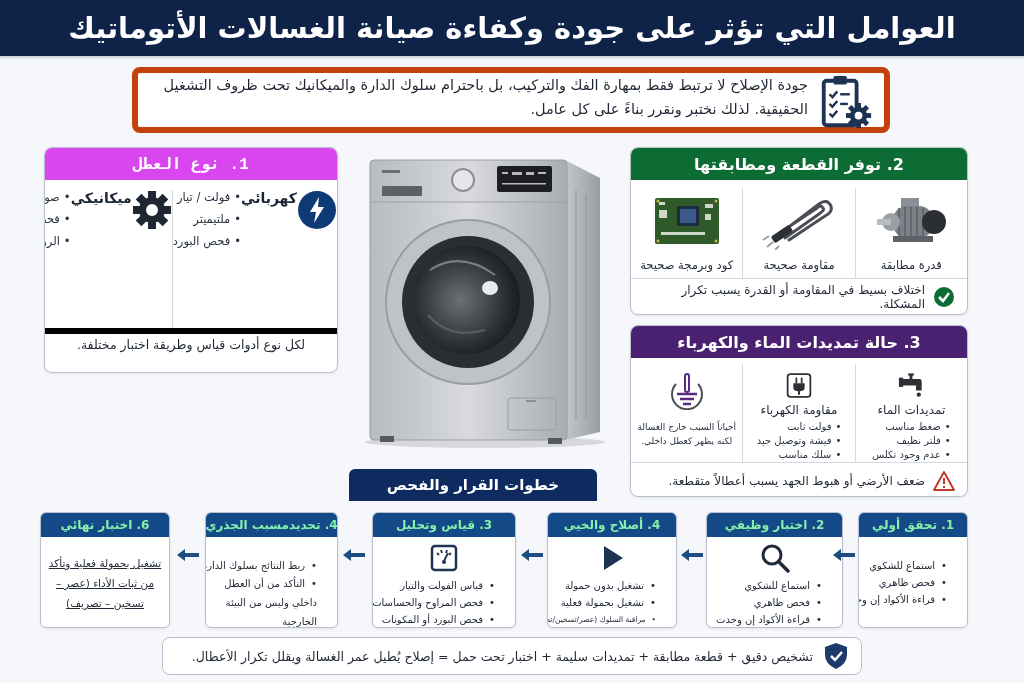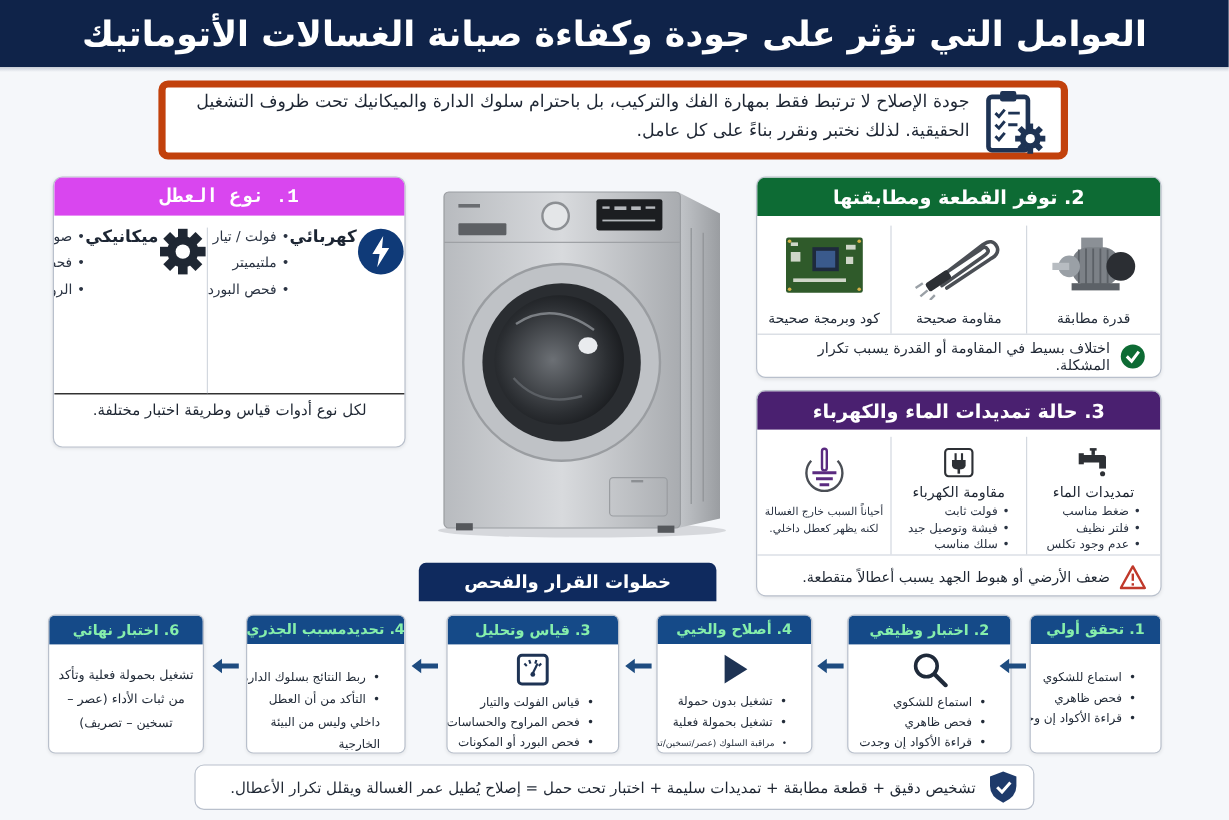--- a/index.html
+++ b/index.html
@@ -50,21 +50,21 @@
   .card1 { left: 44px; top: 147px; width: 294px; height: 226px; }
   .cols { display: flex; height: 148px; padding-top: 10px; }
   .col { flex: 1; display: flex; flex-direction: row; align-items: flex-start; border-left: 1px solid #d3d8df; }
   .col:last-child { border-left: none; }
   .col-icon { width: 40px; height: 40px; margin-bottom: 6px; }
   .col-title { font-size: 14px; font-weight: bold; color: #1c2533; margin-bottom: 8px; }
   .col ul { list-style: none; font-size: 11.5px; color: #2a3342; }
   .col li { margin-bottom: 8px; white-space: nowrap; }
   .col li::before { content: "•"; margin-left: 4px; }
   .card-foot {
-    border-top: 1px solid #000000; height: 26px; display: flex; align-items: center; justify-content: center;
+    border-top: 6px solid #000000; height: 26px; display: flex; align-items: center; justify-content: center;
     font-size: 12.5px; color: #1f2733;
   }
 
   
   .washer { left: 360px; top: 150px; width: 250px; height: 300px; }
 
   
   .card2 { left: 630px; top: 147px; width: 338px; height: 168px; }
   .parts { display: flex; height: 98px; }
   .part { flex: 1; display: flex; flex-direction: column; align-items: center; justify-content: flex-end; padding-bottom: 6px; border-left: 1px solid #d3d8df; margin: 8px 0 0 0; }
@@ -95,21 +95,21 @@
 
   
   .step { top: 512px; height: 116px; background:#fff; border: 1px solid #b9c0cc; border-radius: 6px; overflow: hidden; box-shadow: 0 1px 3px rgba(0,0,0,0.08); }
   .step-head { height: 24px; background: #154a88; color: #86efac; font-weight: bold; font-size: 12px; display: flex; align-items: center; justify-content: center; white-space: nowrap; }
   .step-body { padding: 4px 6px 0 6px; display: flex; flex-direction: column; align-items: center; }
   .step-body svg { width: 30px; height: 30px; margin: 2px 0 4px 0; }
   .step ul { list-style: none; font-size: 10px; line-height: 17px; color: #222b38; align-self: stretch; padding-right: 14px; }
   .step li { white-space: nowrap; }
   .step li::before { content: "•"; margin-left: 6px; }
   .step li.small { font-size: 7.5px; }
-  .step .para { font-size: 10.5px; line-height: 20px; text-align: center; color: #222b38; margin-top: 12px; }
+  .step .para { font-size: 10.5px; line-height: 20px; text-align: center; color: #222b38; margin-top: 12px; text-decoration: underline; }
 
   .s1 { left: 858px; width: 110px; }
   .s2 { left: 706px; width: 137px; }
   .s3 { left: 547px; width: 130px; }
   .s4 { left: 372px; width: 144px; }
   .s5 { left: 205px; width: 133px; }
   .s6 { left: 40px;  width: 130px; }
 
   .arrow { top: 548px; width: 24px; height: 14px; }
 

